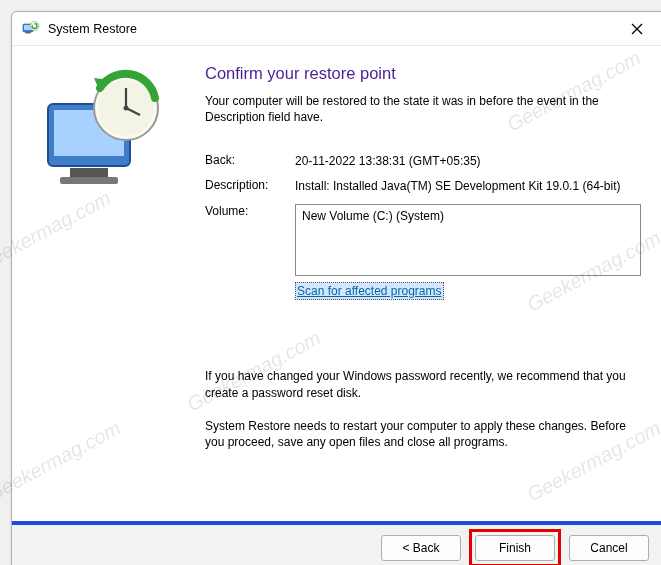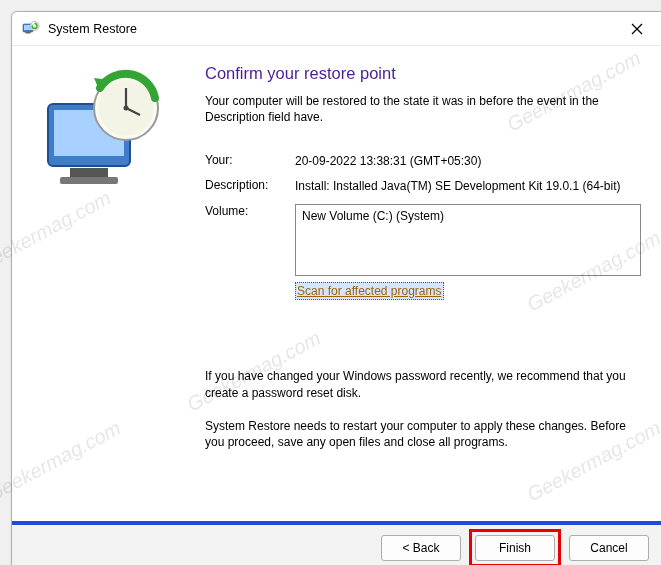--- a/index.html
+++ b/index.html
@@ -46,21 +46,21 @@
   .field-label { width: 90px; }
   .field-value { flex: 1; line-height: 1.35; }
   .drives-box {
     border: 1px solid #888;
     height: 72px;
     padding: 3px 6px;
     font-size: 12px;
     background: #fff;
   }
   .scan-link {
-    color: #a16207;
+    color: #0369a1;
     text-decoration: underline;
     font-size: 12px;
     cursor: pointer;
     display: inline-block;
     margin-top: 6px;
     background: #d4e6ff;
     border: 1px dotted #555;
     padding: 0 1px;
   }
   .note1 { margin-top: 68px; font-size: 12px; line-height: 1.4; }
@@ -143,22 +143,22 @@
         <path d="M 70 20 A 30 30 0 0 1 125 30" fill="none" stroke="#34a534" stroke-width="8" stroke-linecap="round"></path>
         <path d="M 64 10 L 70 24 L 80 12 Z" fill="#34a534"></path>
       </svg>
     </div>
 
     <div class="right-col">
       <div class="heading">Confirm your restore point</div>
       <div class="intro">Your computer will be restored to the state it was in before the event in the Description field have.</div>
 
       <div class="field-row">
-        <div class="field-label">Your:</div>
-        <div class="field-value">20-09-2022 13:38:31 (GMT+05:30)</div>
+        <div class="field-label">Back:</div>
+        <div class="field-value">20-11-2022 13:38:31 (GMT+05:35)</div>
       </div>
 
       <div class="field-row">
         <div class="field-label">Description:</div>
         <div class="field-value">Install: Installed Java(TM) SE Development Kit 19.0.1 (64-bit)</div>
       </div>
 
       <div class="field-row" style="margin-top:10px;">
         <div class="field-label">Volume:</div>
         <div class="field-value">

